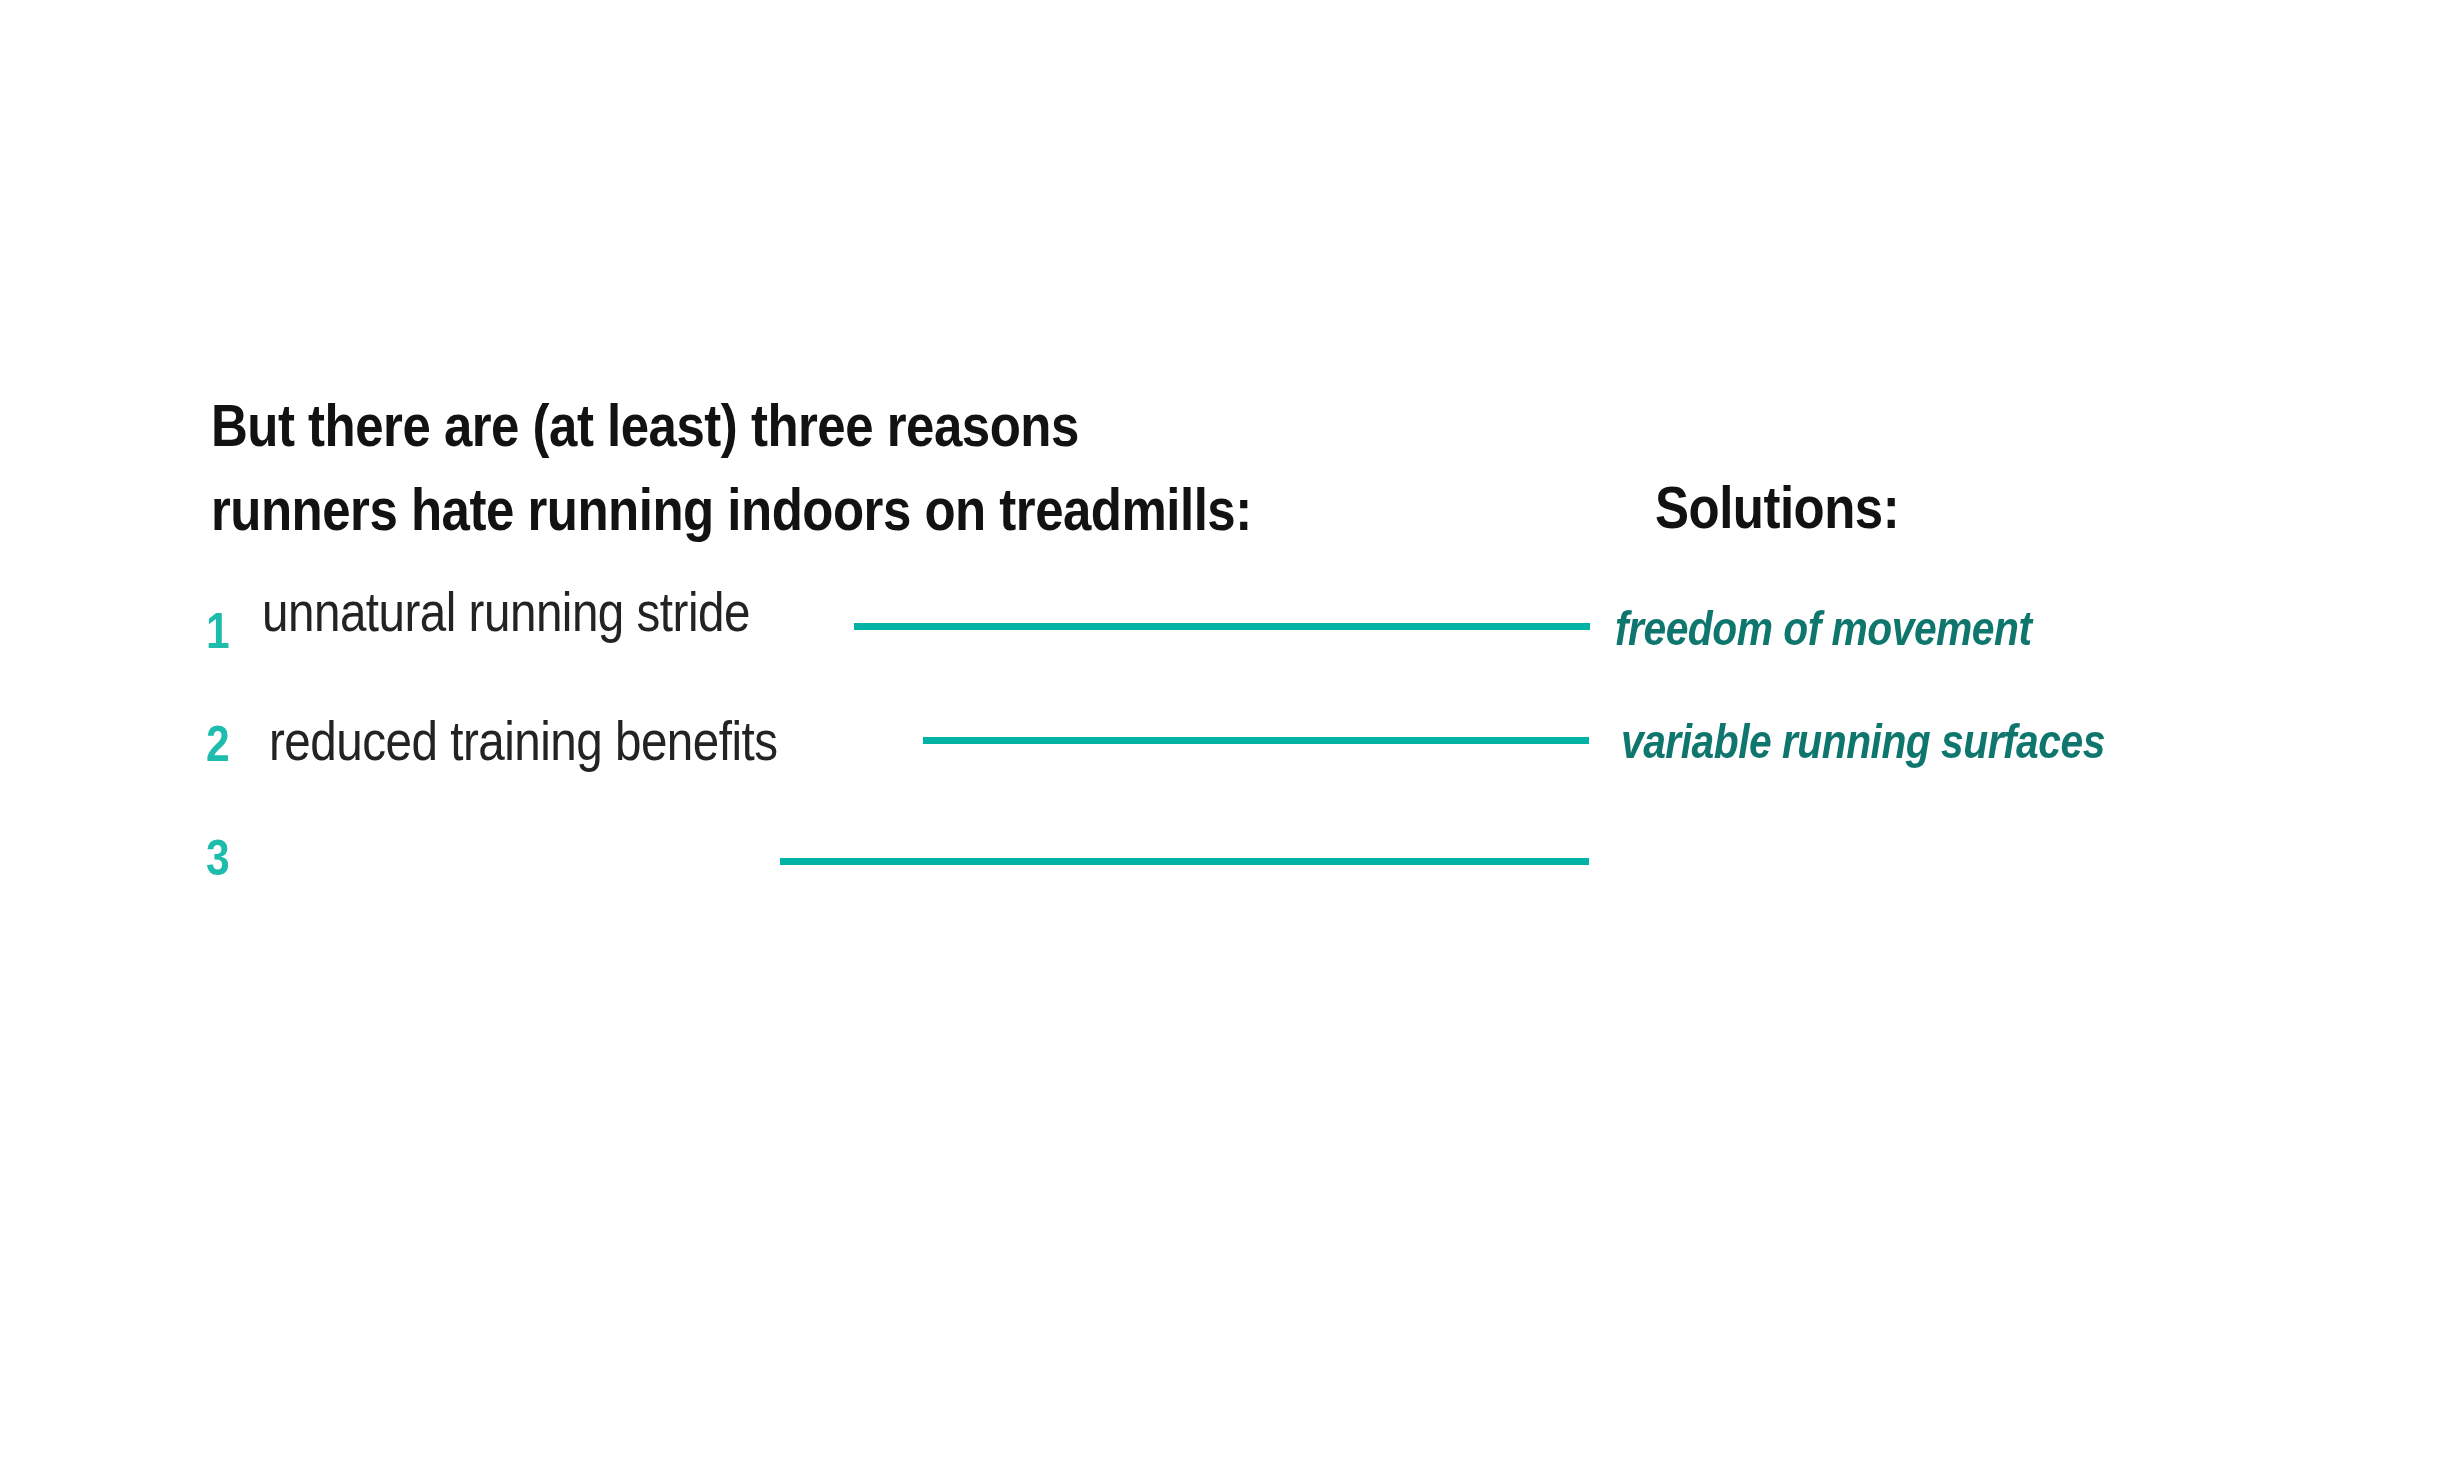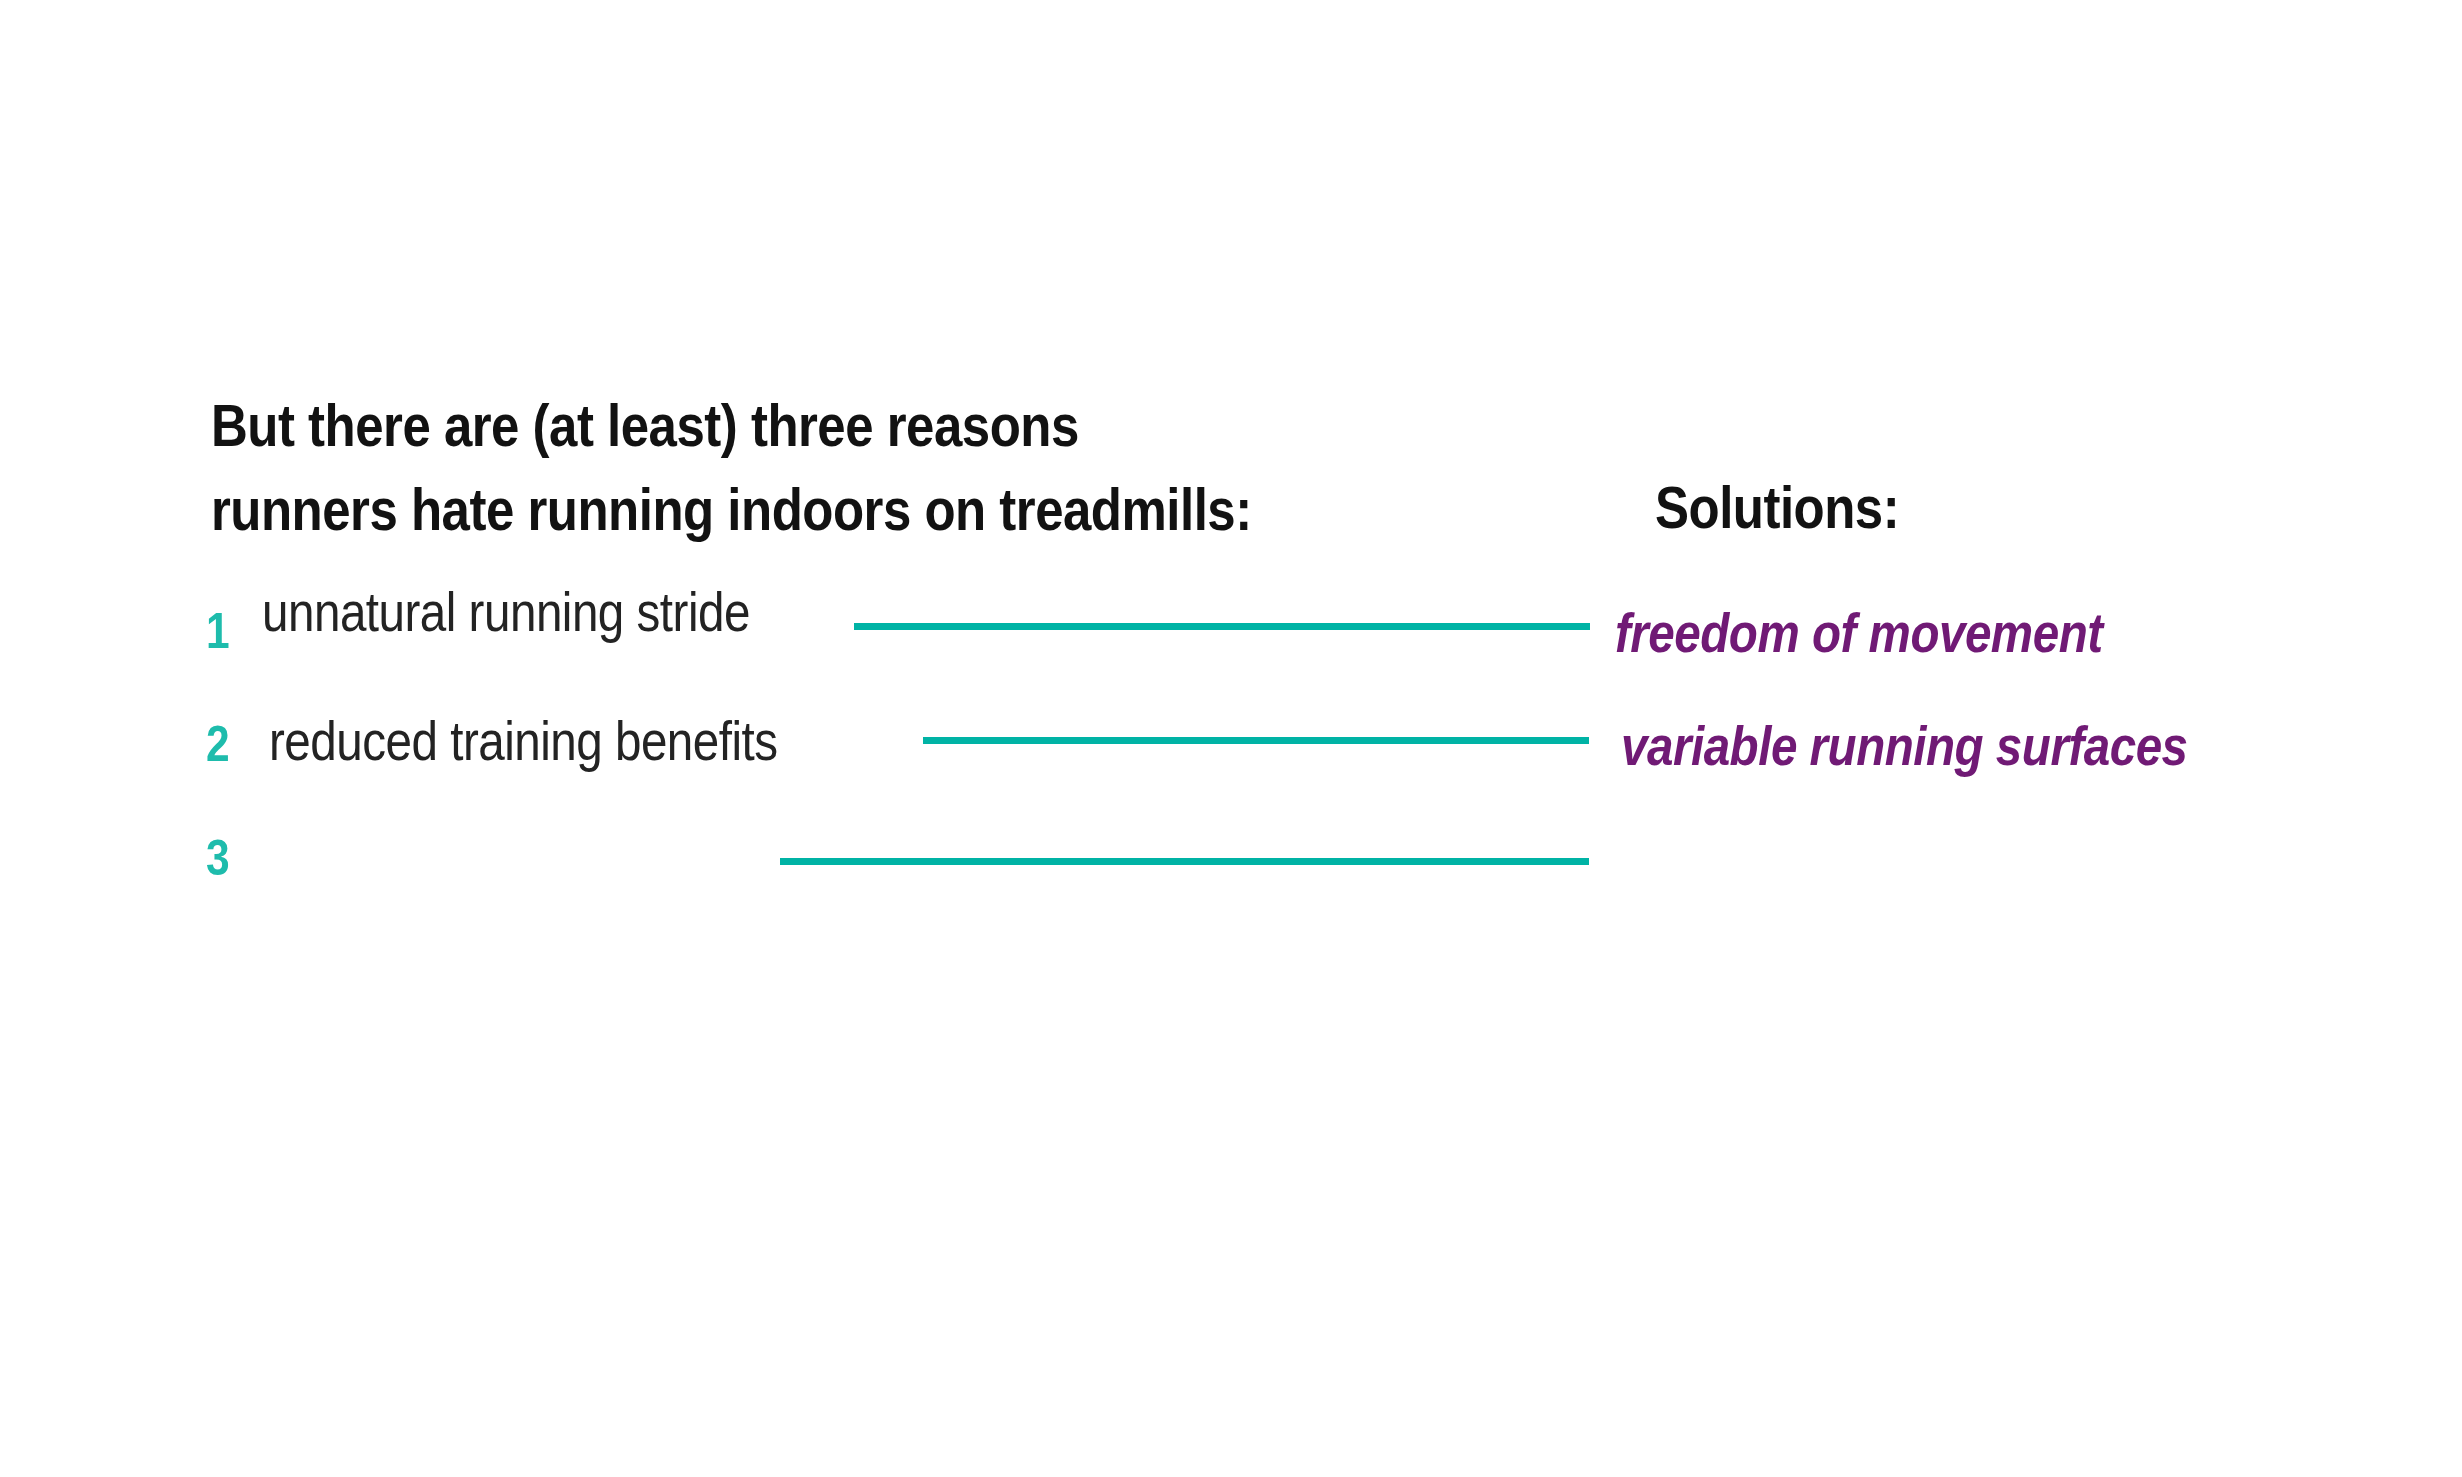--- a/index.html
+++ b/index.html
@@ -25,24 +25,24 @@
     font-size: 56px;
     font-weight: 400;
     color: #232323;
     letter-spacing: -0.6px;
   }
   .item-num {
     font-size: 50px;
     font-weight: bold;
   }
   .solution-text {
-    font-size: 56px;
+    font-size: 48px;
     font-weight: 600;
     font-style: italic;
-    color: #701a75;
+    color: #0f766e;
     letter-spacing: -0.6px;
   }
   .rule {
     position: absolute;
     height: 7px;
   }
 </style>
 </head>
 <body>
 

